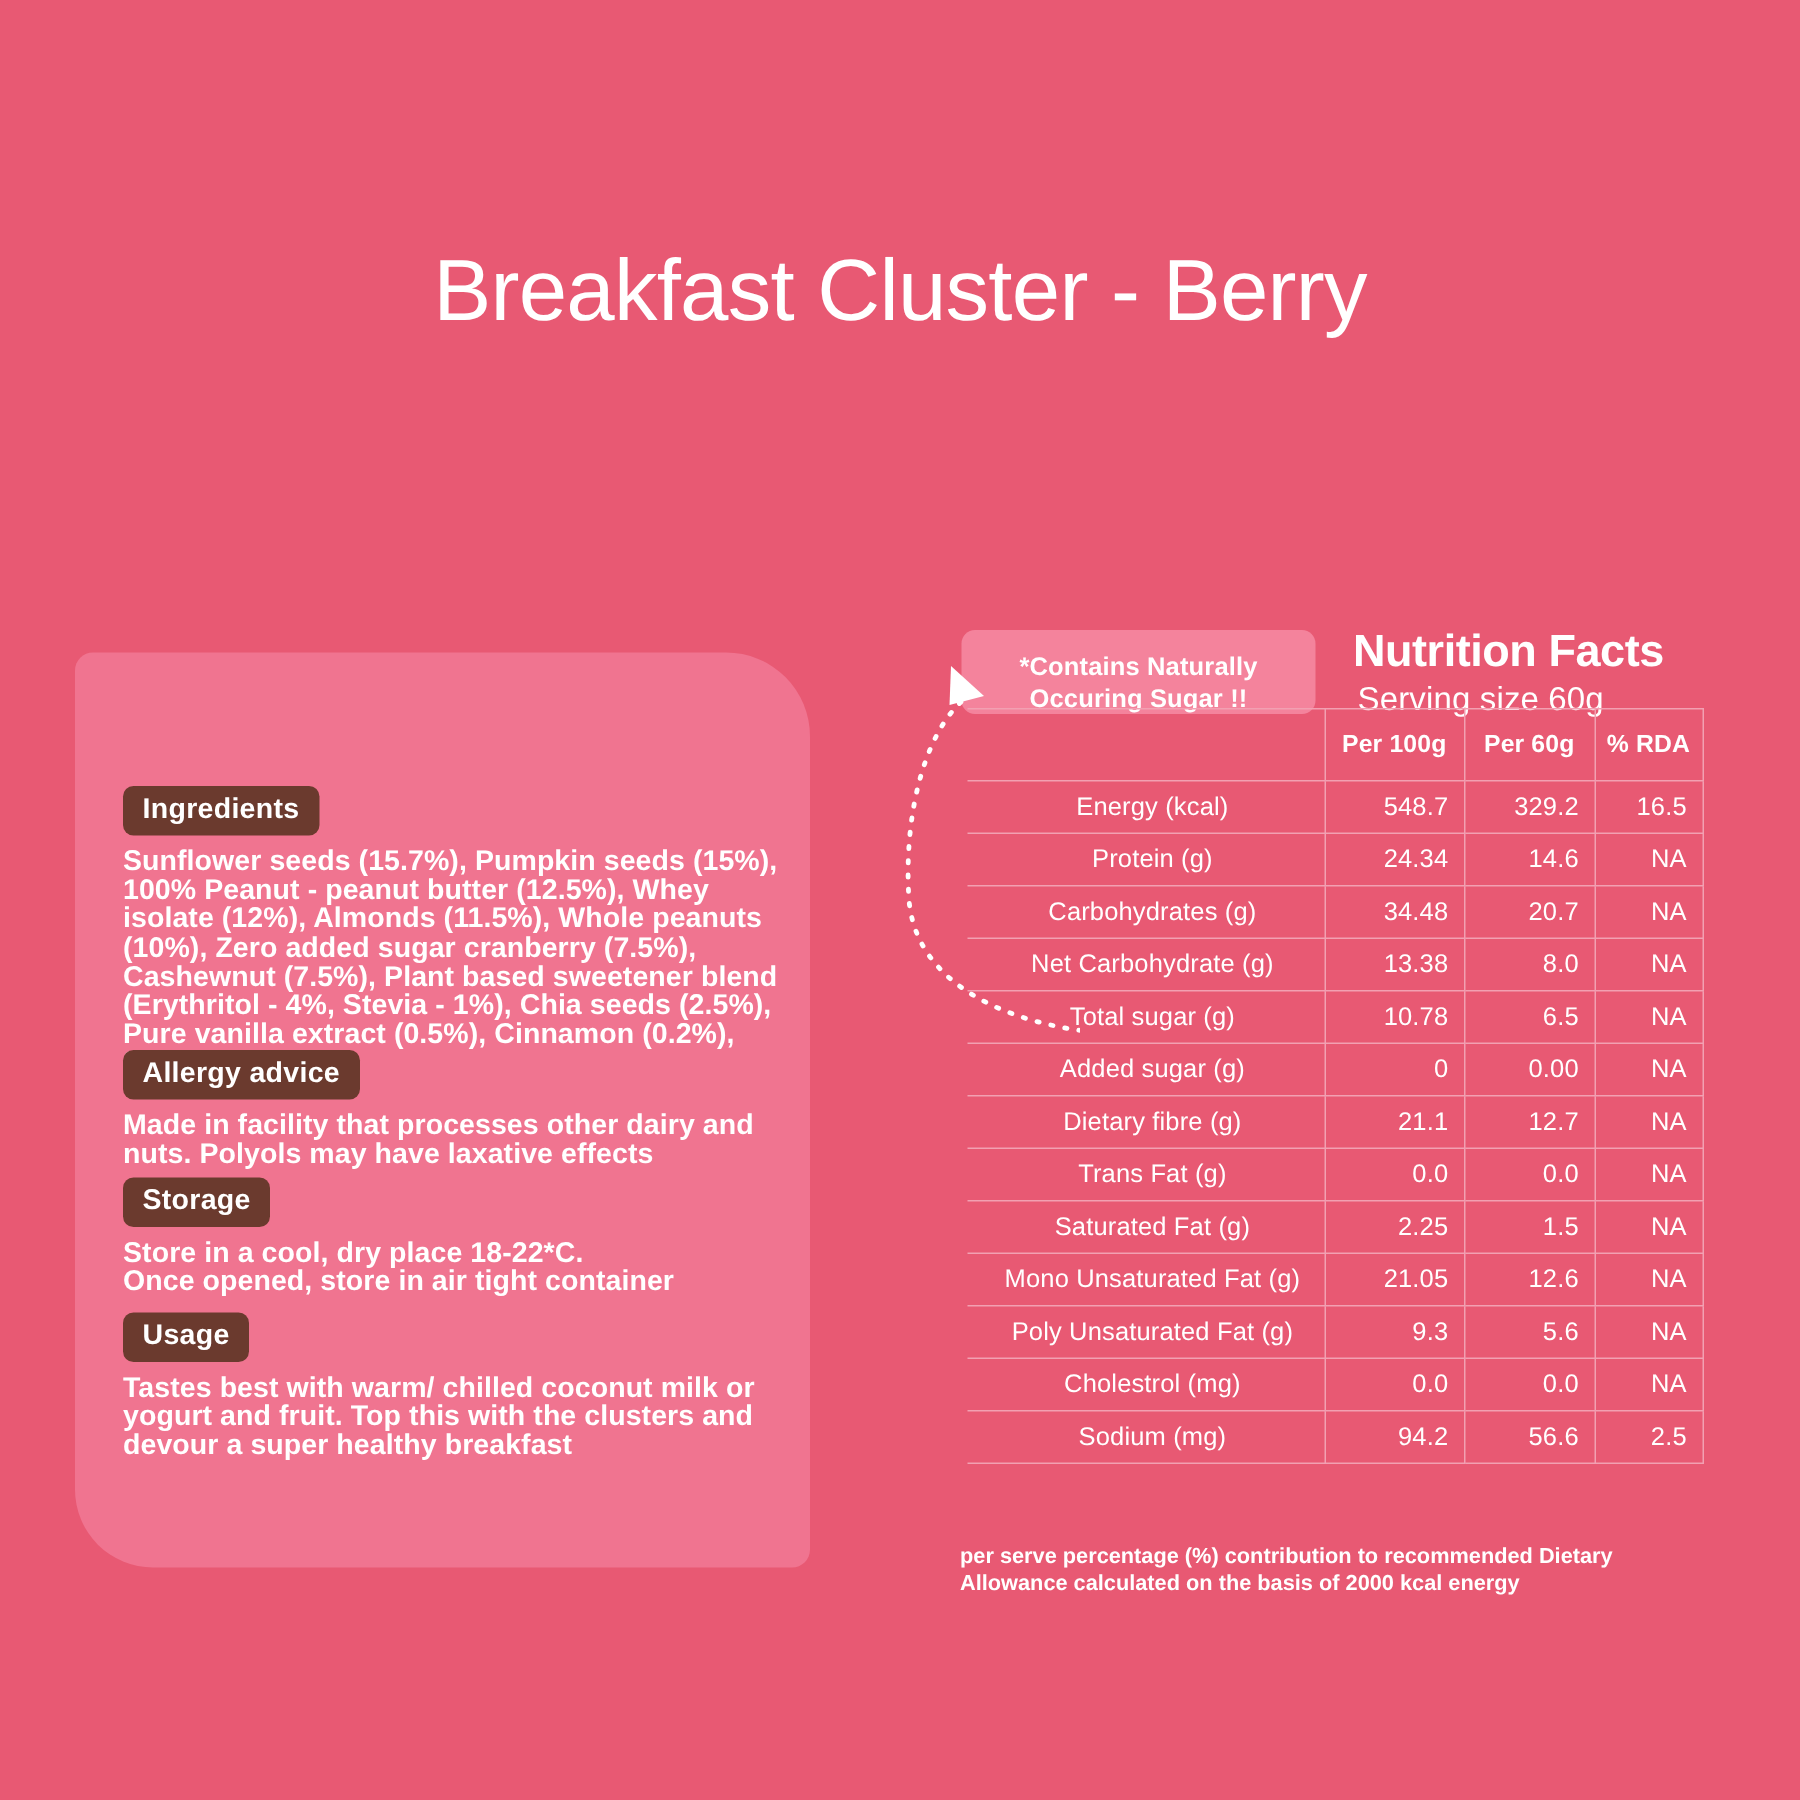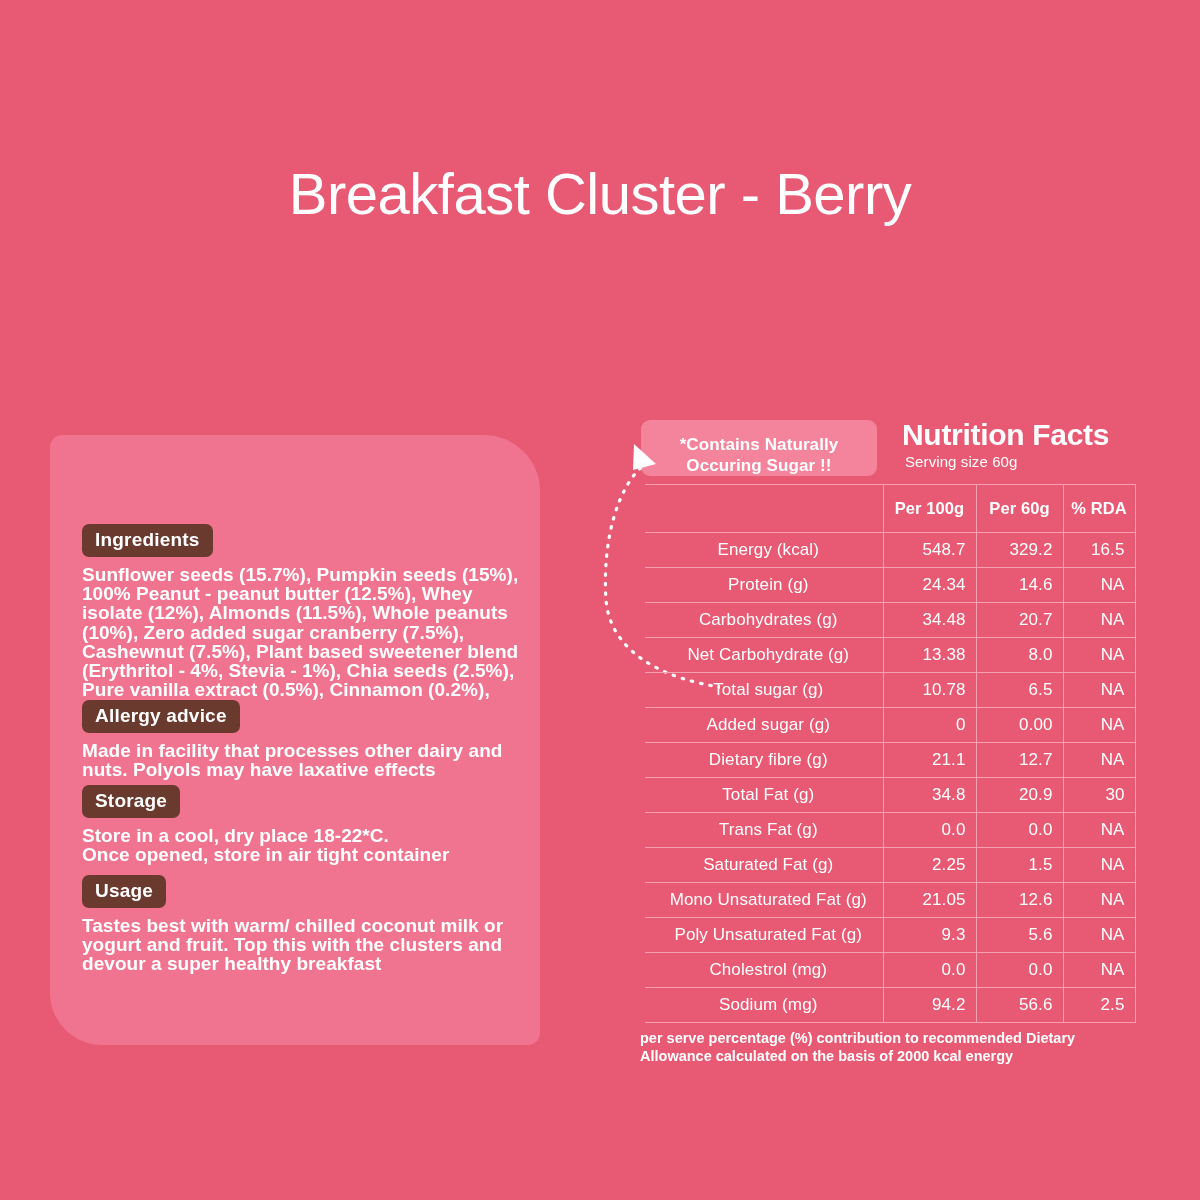--- a/index.html
+++ b/index.html
@@ -72,21 +72,21 @@
     color: #ffffff;
     font-size: 30px;
     font-weight: bold;
     letter-spacing: -0.3px;
   }
   #serving-size {
     position: absolute;
     left: 905px;
     top: 453px;
     color: #ffffff;
-    font-size: 15px;
+    font-size: 22px;
     letter-spacing: 0.1px;
   }
 
   
   #sugar-callout {
     position: absolute;
     left: 641px;
     top: 420px;
     width: 236px;
     height: 56px;
@@ -111,21 +111,21 @@
     top: 430px;
     width: 120px;
     height: 280px;
     pointer-events: none;
   }
 
   
   #nutrition-table {
     position: absolute;
     left: 645px;
-    top: 484px;
+    top: 472px;
     width: 490px;
     border-collapse: collapse;
     table-layout: fixed;
   }
   #nutrition-table th,
   #nutrition-table td {
     color: #ffffff;
     border: 1px solid #f2a0b2;
     padding: 0;
     font-weight: normal;
@@ -265,26 +265,20 @@
         <td class="nf-val">0.00</td>
         <td class="nf-val">NA</td>
       </tr>
       <tr>
         <td class="nf-label">Dietary fibre (g)</td>
         <td class="nf-val">21.1</td>
         <td class="nf-val">12.7</td>
         <td class="nf-val">NA</td>
       </tr>
       <tr>
-        <td class="nf-label">Total Fat (g)</td>
-        <td class="nf-val">34.8</td>
-        <td class="nf-val">20.9</td>
-        <td class="nf-val">30</td>
-      </tr>
-      <tr>
         <td class="nf-label">Trans Fat (g)</td>
         <td class="nf-val">0.0</td>
         <td class="nf-val">0.0</td>
         <td class="nf-val">NA</td>
       </tr>
       <tr>
         <td class="nf-label">Saturated Fat (g)</td>
         <td class="nf-val">2.25</td>
         <td class="nf-val">1.5</td>
         <td class="nf-val">NA</td>

